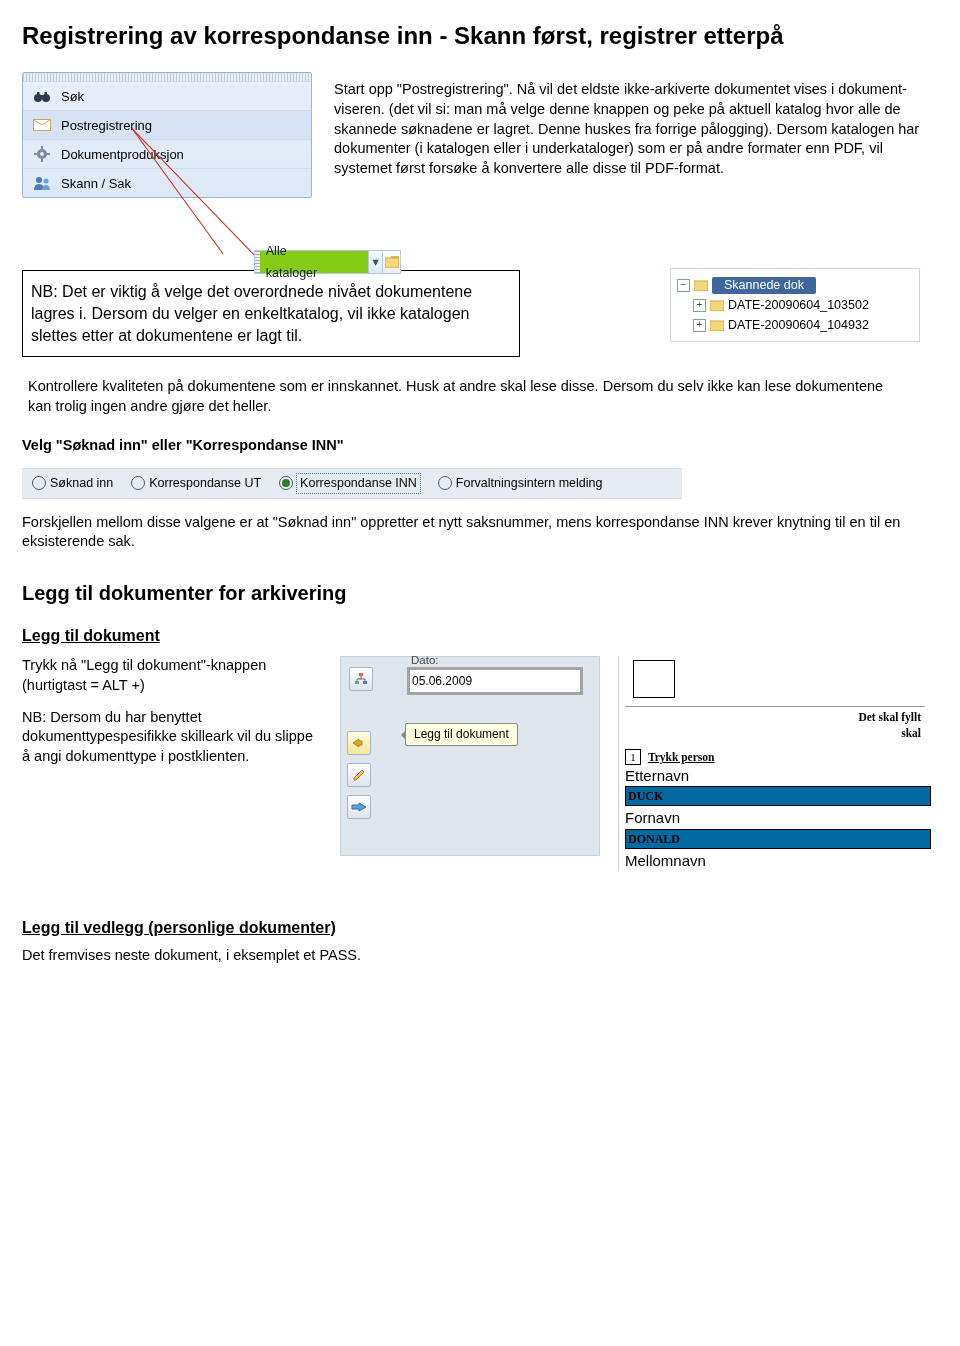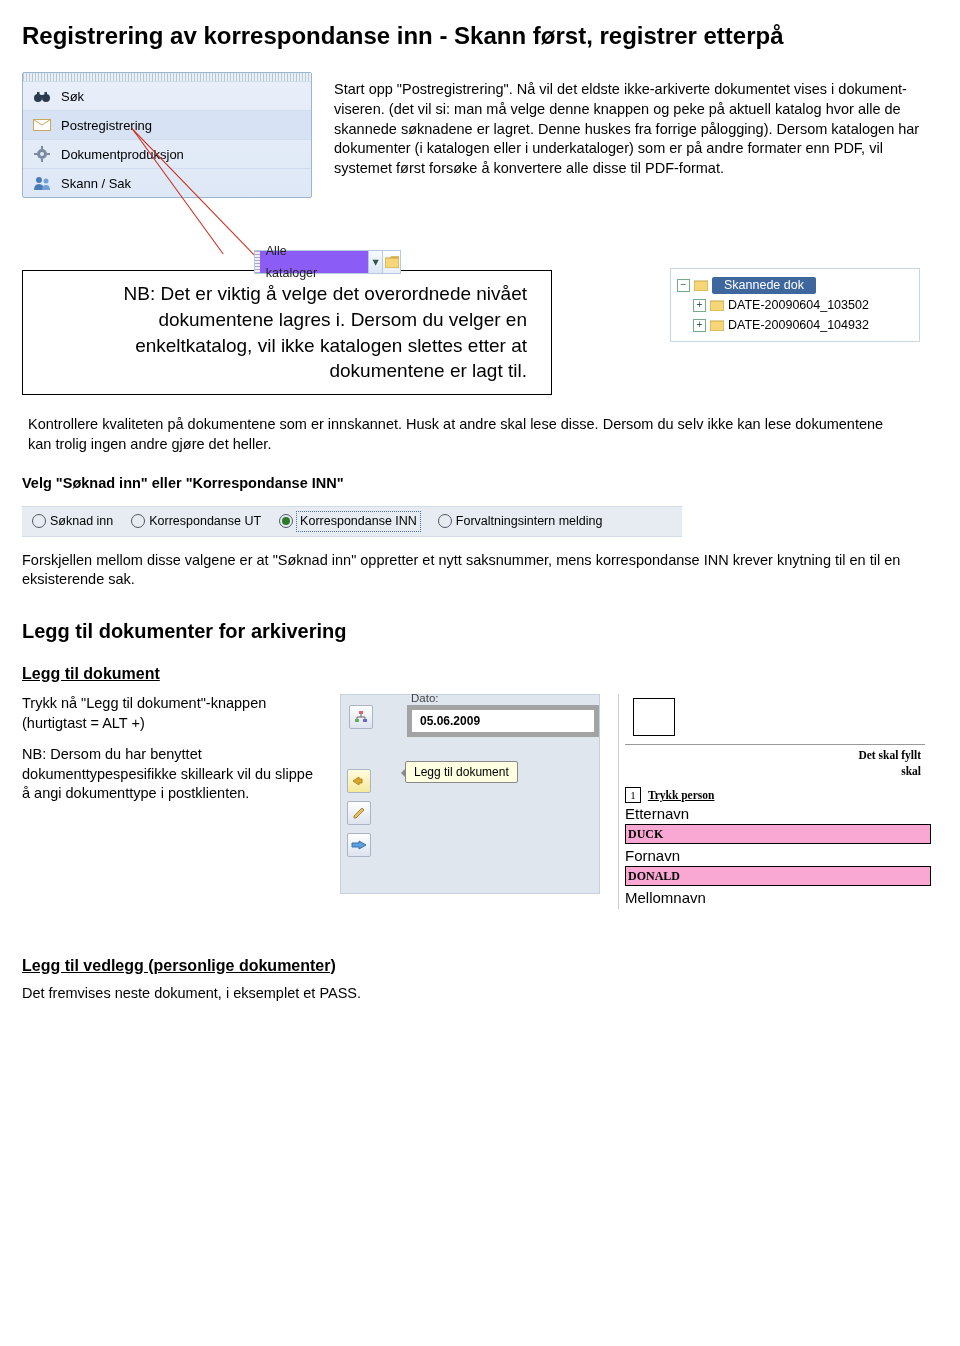--- a/index.html
+++ b/index.html
@@ -47,43 +47,42 @@
       height: 8px;
       background: repeating-linear-gradient(90deg,#bcc,#bcc 1px,#e9effa 1px,#e9effa 3px);
       border-bottom: 1px solid #cfdbee;
     }
     .katalog-dd {
       position: absolute;
       left: 232px;
       top: 178px;
       display: flex;
       align-items: center;
-      background: #8b5cf6;
+      background: #84cc16;
       border: 1px solid #b6c9e2;
       font-size: 12.5px;
       height: 22px;
     }
     .dd-grip { width:6px;height:22px;background:repeating-linear-gradient(#aab,#aab 1px,#eef 1px,#eef 3px); }
     .dd-text { padding: 0 42px 0 6px; color:#222; line-height:22px;}
     .dd-arrow { width:16px;height:22px;border-left:1px solid #b6c9e2;background:linear-gradient(#f7faff,#dde7f4);display:flex;align-items:center;justify-content:center;color:#355; }
     .dd-folder { width:22px;height:22px;border-left:1px solid #b6c9e2;background:linear-gradient(#fff,#E8eef8);display:flex;align-items:center;justify-content:center; }
     .ann-line {
       position: absolute;
       background: #c21;
       height: 1.2px;
       transform-origin: left center;
     }
     .para { margin: 8px 0 12px 0; }
     .nb-box {
       border: 1.5px solid #000;
-      padding: 10px 24px;
+      padding: 10px 8px;
       width: 480px;
       margin-top: 38px;
-      font-size: 19px;
-      text-align: right;
+      font-size: 16px;
     }
     .tree-widget {
       float: right;
       margin: 36px 18px 0 0;
       width: 236px;
       border: 1px solid #c9d6e6;
       padding: 6px 6px;
       font-size: 12.5px;
       background: #fff;
     }
@@ -121,39 +120,39 @@
       padding:4px;
       position:relative;
       font-size:12px;
       height: 190px;
     }
     .mini-date-panel .dato-lbl { position:absolute; top:-4px; left:70px; font-size:11.5px; color:#444;}
     .mini-date-panel .btn-ico {
       width:22px;height:22px;border:1px solid #aab4c4;background:linear-gradient(#fff,#dde4f0);display:flex;align-items:center;justify-content:center;border-radius:2px;margin-bottom:2px;
     }
     .mini-date-panel .dato-field {
-      position:absolute;top:10px;left:66px;width:166px;height:20px;background:#fff;border:5px solid #a3a3a3;padding:1px 8px;font-size:12px;font-weight:bold;
+      position:absolute;top:10px;left:66px;width:166px;height:20px;background:#fff;border:3px solid #a3a3a3;padding:1px 2px;font-size:12px;
     }
     .mini-date-panel .btn-col { position:absolute; left:6px; top:74px;}
     .mini-date-panel .btn-col .btn-ico { margin-bottom: 8px;}
     .tooltip-box {
       position:absolute; top:66px; left:64px; background:#ffffe1; border:1px solid #888; padding:2px 8px; font-size:12px;
       border-radius:2px;
     }
     .tooltip-box::before { content:""; position:absolute; left:-10px; top:6px; width:0;height:0;border:5px solid transparent;border-right-color:#888;}
     .form-preview {
       width: 300px;
       border-left:1px solid #ccc;
       padding-left:6px;
       font-size:11.5px;
       font-family: "Times New Roman", serif;
     }
     .form-preview .bold { font-weight:bold;}
     .form-preview .num-box { display:inline-block; border:1px solid #000; width:14px;height:14px;text-align:center;line-height:14px;font-size:11px;margin-right:4px;background:#fff;color:#000;}
-    .form-preview .field-box { border:1px solid #000; height:18px; width:100%; margin-bottom:2px; padding:0 2px; font-size:12px; font-weight:bold; line-height:18px; background:#f9a8d4;}
+    .form-preview .field-box { border:1px solid #000; height:18px; width:100%; margin-bottom:2px; padding:0 2px; font-size:12px; font-weight:bold; line-height:18px; background:#0369a1;}
     .form-preview .tiny { font-size:15px; font-family:Arial;}
     .clear { clear: both; }
   </style>
 </head>
 <body>
 
 <h1 class="title">Registrering av korrespondanse inn - Skann først, registrer etterpå</h1>
 
 <div class="two-col">
   <div class="sidebar-ui">

